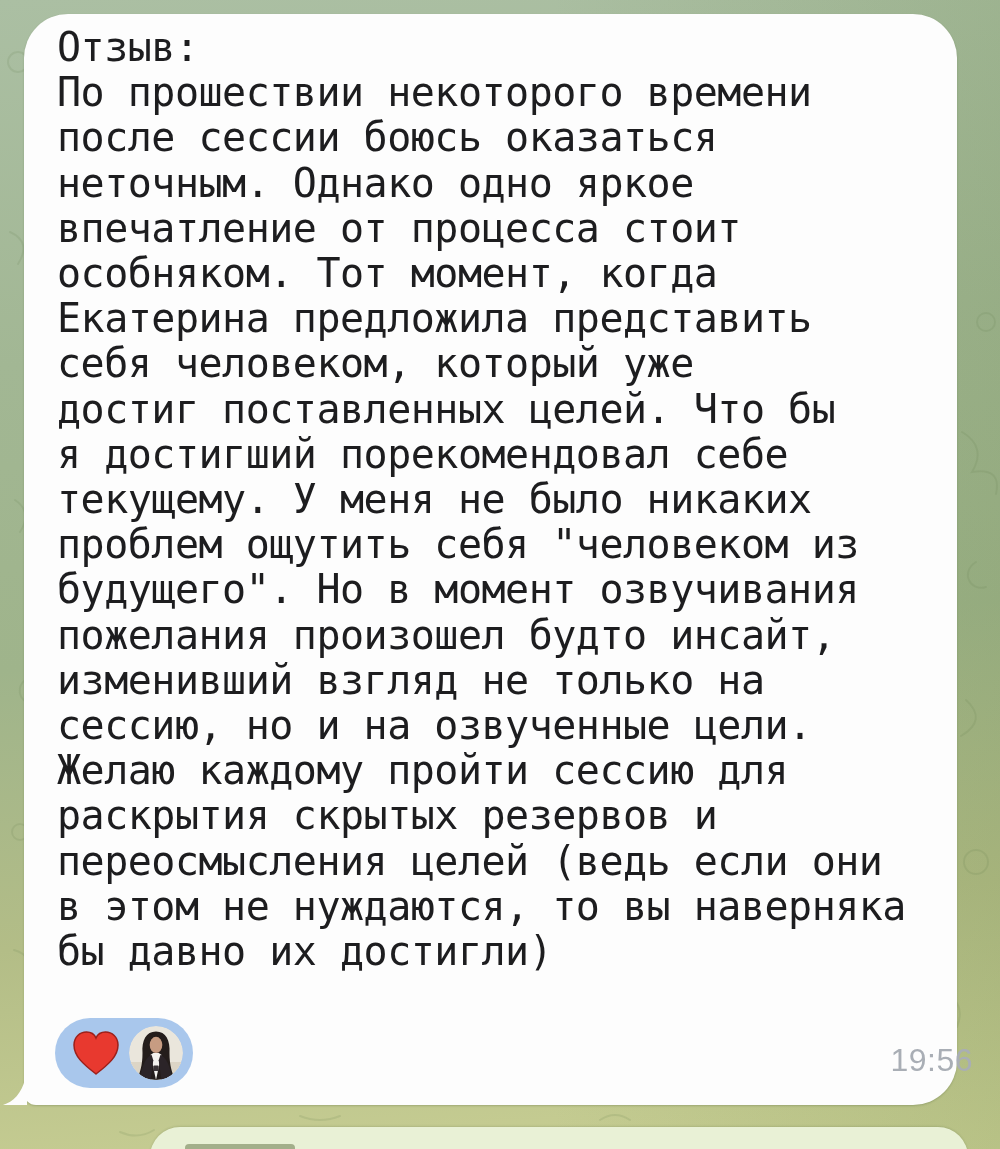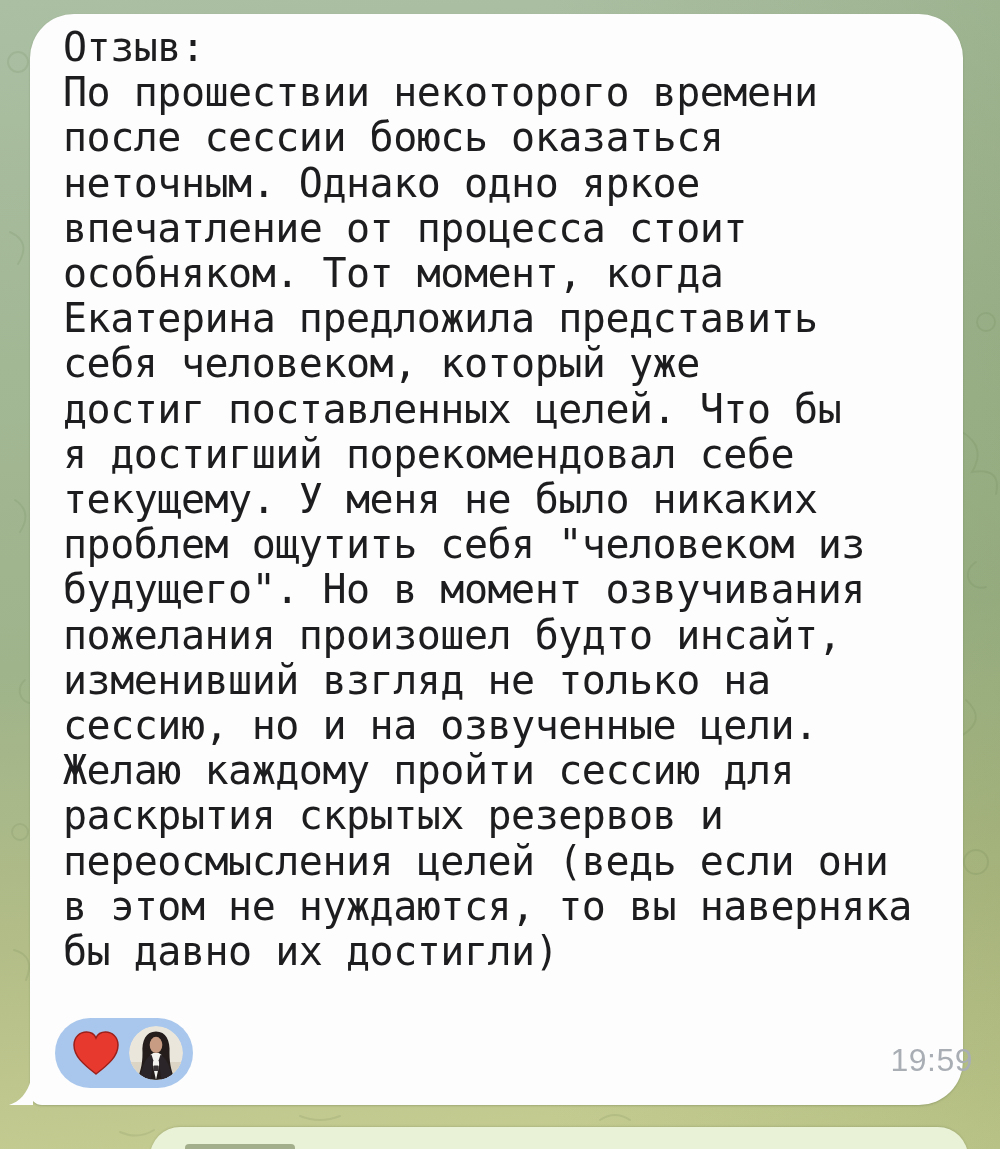--- a/index.html
+++ b/index.html
@@ -13,21 +13,21 @@
     background:
       linear-gradient(90deg, rgba(110,140,80,0) 55%, rgba(95,125,60,0.16) 100%),
       linear-gradient(176deg, #abbfa3 0%, #a2b794 30%, #9fb48b 55%, #b3bd87 78%, #c9cf94 100%);
     overflow: hidden;
   }
 
   .doodles { position: absolute; inset: 0; pointer-events: none; }
 
   .bubble {
     position: absolute;
-    left: 30px;
+    left: 24px;
     top: 14px;
     width: 933px;
     height: 1091px;
     background: #fdfdfd;
     border-radius: 44px 44px 44px 12px;
     box-shadow: 0 1px 2px rgba(60,80,40,0.25);
   }
 
   .bubble-tail {
     position: absolute;
@@ -179,19 +179,19 @@
         <path d="M30 6 C19 6 14 16 15 30 C15 44 12 52 9 60 L51 60 C48 52 45 44 45 30 C46 16 41 6 30 6 Z" fill="#241d1b"></path>
         <ellipse cx="30" cy="21" rx="7" ry="9" fill="#c79c82"></ellipse>
         <path d="M24 32 L30 60 L36 32 L33 30 L27 30 Z" fill="#f5f3ef"></path>
         <path d="M12 60 C14 44 19 35 25 32 L27 38 L24 60 Z" fill="#2b2428"></path>
         <path d="M48 60 C46 44 41 35 35 32 L33 38 L36 60 Z" fill="#2b2428"></path>
         <rect x="27" y="44" width="6" height="6" rx="1" fill="#3a3336"></rect>
       </g>
     </svg>
   </div>
 
-  <div class="timestamp">19:59</div>
+  <div class="timestamp">19:56</div>
 
   <div class="next-bubble">
     <div class="next-bubble-hint"></div>
   </div>
 
 </div>
 
 </body></html>

